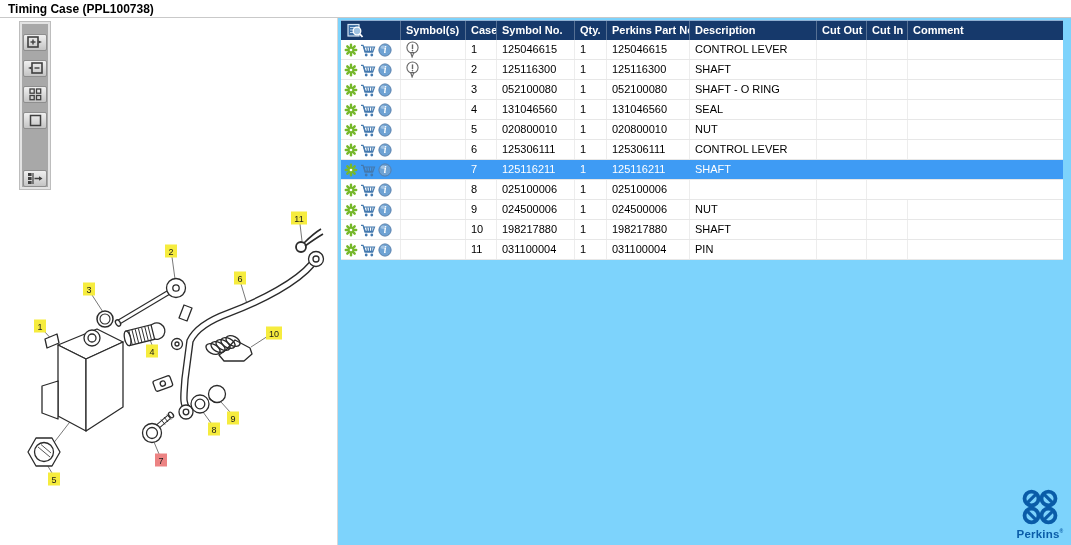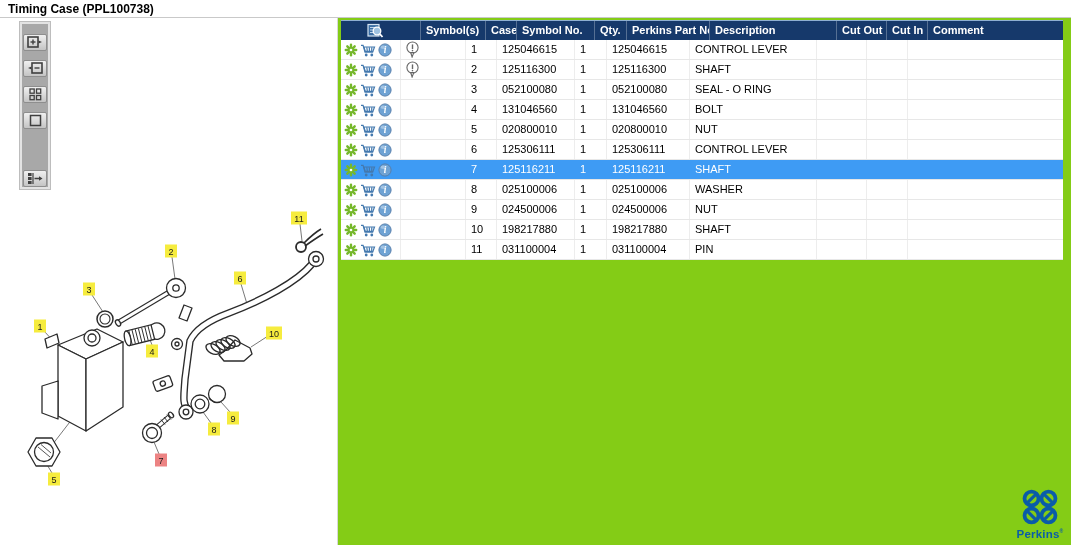--- a/index.html
+++ b/index.html
@@ -1,18 +1,18 @@
 <!DOCTYPE html>
 <html style="--navy: #16396B; --navy-text: #FFFFFF; --selblue: #3E9BF4; --logoblue: #0A5CA8;"><head>
 <meta charset="utf-8">
 <style>
   * { margin:0; padding:0; box-sizing:border-box; }
   html,body { width:1071px; height:545px; overflow:hidden; background:#fff;
               font-family:"Liberation Sans", sans-serif; }
-  .app { position:relative; width:1071px; height:545px; background:#84cc16; }
+  .app { position:relative; width:1071px; height:545px; background:#7dd3fc; }
 
   
   .titlebar { position:absolute; left:0; top:0; width:1071px; height:18px;
               border-bottom:1px solid #C9C9C9; background:#fff; }
   .titlebar span { position:absolute; left:8px; top:2px; font-size:12px; font-weight:bold; color:#000; }
 
   
   .diagram-panel { position:absolute; left:0; top:18px; width:338px; height:527px;
                    background:#fff; border-right:1px solid #D8D8D8; }
   .dsvg { position:absolute; left:0; top:0; width:337px; height:527px; }
@@ -26,21 +26,21 @@
   .tbtn { width:24px; height:17px; background:linear-gradient(#F0F0F0,#C4C4C4);
           border:1px solid #8E8E8E; border-radius:2px;
           display:flex; align-items:center; justify-content:center; padding:0; cursor:pointer; }
   .tbtn.last { margin-top:32px; }
 
   
   .parts-table { position:absolute; left:341px; top:20px; width:722px; font-size:11px; }
   .thead, .trow { display:grid;
      grid-template-columns:60px 65px 31px 78px 32px 83px 127px 50px 41px 155px; }
   .thead { background:var(--navy,#16396B); color:var(--navy-text,#fff); font-weight:bold;
-           height:20px; border-top:1px solid #8FAFD1;padding-left:20px; }
+           height:20px; border-top:1px solid #8FAFD1; }
   .thead .c { line-height:19px; padding-left:5px; border-right:1px solid rgba(255,255,255,.28);
               white-space:nowrap; overflow:hidden; }
   .thead .c:last-child { border-right:none; }
   .thead .c0 { padding-left:6px; display:flex; align-items:center; }
   .trow { height:20px; border-bottom:1px solid #E7E7E7; background:#fff; color:#000; }
   .trow .c { line-height:19px; padding-left:5px; border-right:1px solid #EDEDED;
              white-space:nowrap; overflow:hidden; }
   .trow .c:last-child { border-right:none; }
   .trow .c0 { display:flex; align-items:center; gap:2px; padding-left:3px; }
   .trow .c1 { display:flex; align-items:center; padding-left:4px; }
@@ -421,21 +421,21 @@
               <circle cx="7" cy="7" r="6.1" fill="#6FA3D4" stroke="#567FAC" stroke-width="1"></circle>
               <ellipse cx="5.2" cy="4.3" rx="2.6" ry="1.7" fill="#fff" opacity="0.35"></ellipse>
               <text x="7" y="10.4" text-anchor="middle" font-family="Liberation Serif, serif" font-style="italic" font-weight="bold" font-size="9.5" fill="#fff">i</text>
             </svg>
           </div>
           <div class="c c1"></div>
           <div class="c">3</div>
           <div class="c">052100080</div>
           <div class="c">1</div>
           <div class="c">052100080</div>
-          <div class="c">SEAL - O RING</div>
+          <div class="c">SHAFT - O RING</div>
           <div class="c"></div>
           <div class="c"></div>
           <div class="c"></div>
         </div>
         <div class="trow">
           <div class="c c0">
             <svg class="ric" width="14" height="14" viewBox="0 0 14 14">
               <g stroke="#76B82A" stroke-width="2.4" stroke-linecap="round">
                 <line x1="7" y1="1.8" x2="7" y2="12.2"></line>
                 <line x1="1.8" y1="7" x2="12.2" y2="7"></line>
@@ -460,21 +460,21 @@
               <circle cx="7" cy="7" r="6.1" fill="#6FA3D4" stroke="#567FAC" stroke-width="1"></circle>
               <ellipse cx="5.2" cy="4.3" rx="2.6" ry="1.7" fill="#fff" opacity="0.35"></ellipse>
               <text x="7" y="10.4" text-anchor="middle" font-family="Liberation Serif, serif" font-style="italic" font-weight="bold" font-size="9.5" fill="#fff">i</text>
             </svg>
           </div>
           <div class="c c1"></div>
           <div class="c">4</div>
           <div class="c">131046560</div>
           <div class="c">1</div>
           <div class="c">131046560</div>
-          <div class="c">BOLT</div>
+          <div class="c">SEAL</div>
           <div class="c"></div>
           <div class="c"></div>
           <div class="c"></div>
         </div>
         <div class="trow">
           <div class="c c0">
             <svg class="ric" width="14" height="14" viewBox="0 0 14 14">
               <g stroke="#76B82A" stroke-width="2.4" stroke-linecap="round">
                 <line x1="7" y1="1.8" x2="7" y2="12.2"></line>
                 <line x1="1.8" y1="7" x2="12.2" y2="7"></line>
@@ -616,21 +616,20 @@
               <circle cx="7" cy="7" r="6.1" fill="#6FA3D4" stroke="#567FAC" stroke-width="1"></circle>
               <ellipse cx="5.2" cy="4.3" rx="2.6" ry="1.7" fill="#fff" opacity="0.35"></ellipse>
               <text x="7" y="10.4" text-anchor="middle" font-family="Liberation Serif, serif" font-style="italic" font-weight="bold" font-size="9.5" fill="#fff">i</text>
             </svg>
           </div>
           <div class="c c1"></div>
           <div class="c">8</div>
           <div class="c">025100006</div>
           <div class="c">1</div>
           <div class="c">025100006</div>
-          <div class="c">WASHER</div>
           <div class="c"></div>
           <div class="c"></div>
           <div class="c"></div>
         </div>
         <div class="trow">
           <div class="c c0">
             <svg class="ric" width="14" height="14" viewBox="0 0 14 14">
               <g stroke="#76B82A" stroke-width="2.4" stroke-linecap="round">
                 <line x1="7" y1="1.8" x2="7" y2="12.2"></line>
                 <line x1="1.8" y1="7" x2="12.2" y2="7"></line>

